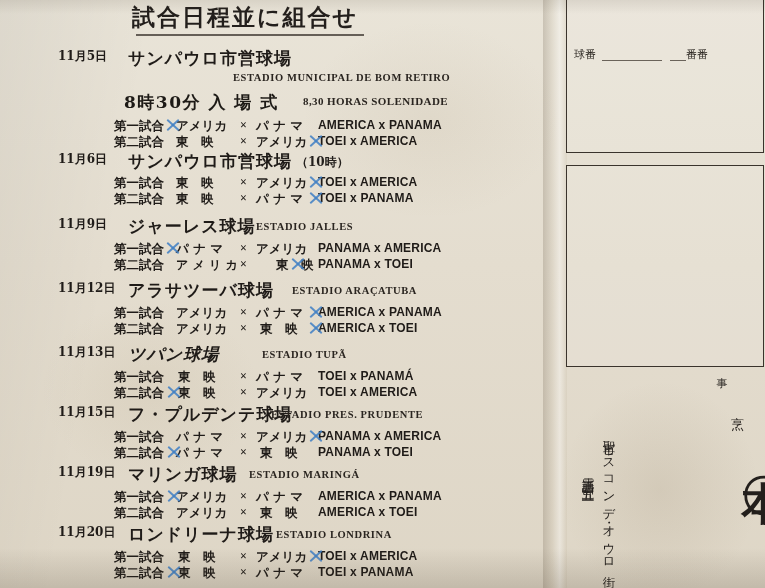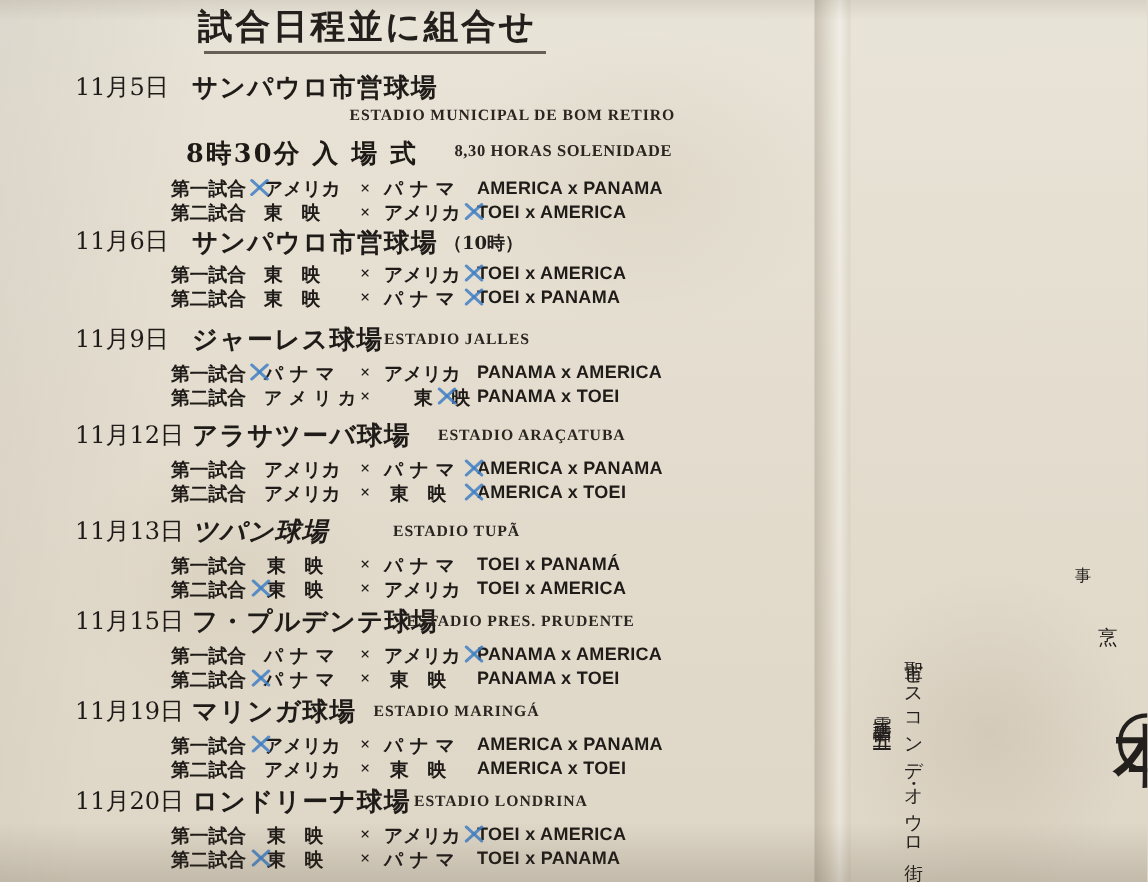--- a/index.html
+++ b/index.html
@@ -70,24 +70,24 @@
     width: 228px;
     height: 2px;
     background: #3a332c;
     opacity: .75;
   }
 
   .entry { position: absolute; left: 0; width: 545px; }
 
   .date {
     position: absolute;
-    left: 50px;
-    font-family: "DejaVu Serif", serif;
-    font-size: 16px;
-    font-weight: normal;
+    left: 58px;
+    font-family: "DejaVu Serif", serif;
+    font-size: 12px;
+    font-weight: bold;
     color: #1f1b18;
     letter-spacing: 0px;
     white-space: nowrap;
   }
   .venue-jp {
     position: absolute;
     left: 128px;
     font-family: "DejaVu Serif", serif;
     font-size: 17px;
     font-weight: bold;
@@ -465,20 +465,30 @@
         <span class="m-team-b">パ ナ マ</span>
         <span class="m-latin">TOEI x PANAMA</span>
         <span class="xmark" style="left:166px; top:-1px;"></span>
       </div>
     </div>
 
   </div>
 
   <div class="gutter"></div>
 
+  <div class="right-page">
+    <div class="rbox rbox-top"></div>
+    <div class="rbox rbox-bottom"></div>
+
+    <div class="r-field" style="left:14px; top:47px;">球番</div>
+    <div class="r-line" style="left:42px; top:60px; width:60px;"></div>
+
+    <div class="r-field" style="left:126px; top:47px;">番番</div>
+    <div class="r-line" style="left:110px; top:60px; width:16px;"></div>
+  </div>
 
   <div class="vtext v-small-1">事</div>
   <div class="vtext v-small-2">烹</div>
   <div class="vtext v-big">〇本</div>
   <div class="vtext v-addr1">聖市ビスコンデ・オウロ街</div>
   <div class="vtext v-addr2">電話三四・五五二</div>
 
   <div class="edge-top"></div>
   <div class="edge-shadow"></div>
 </div>

